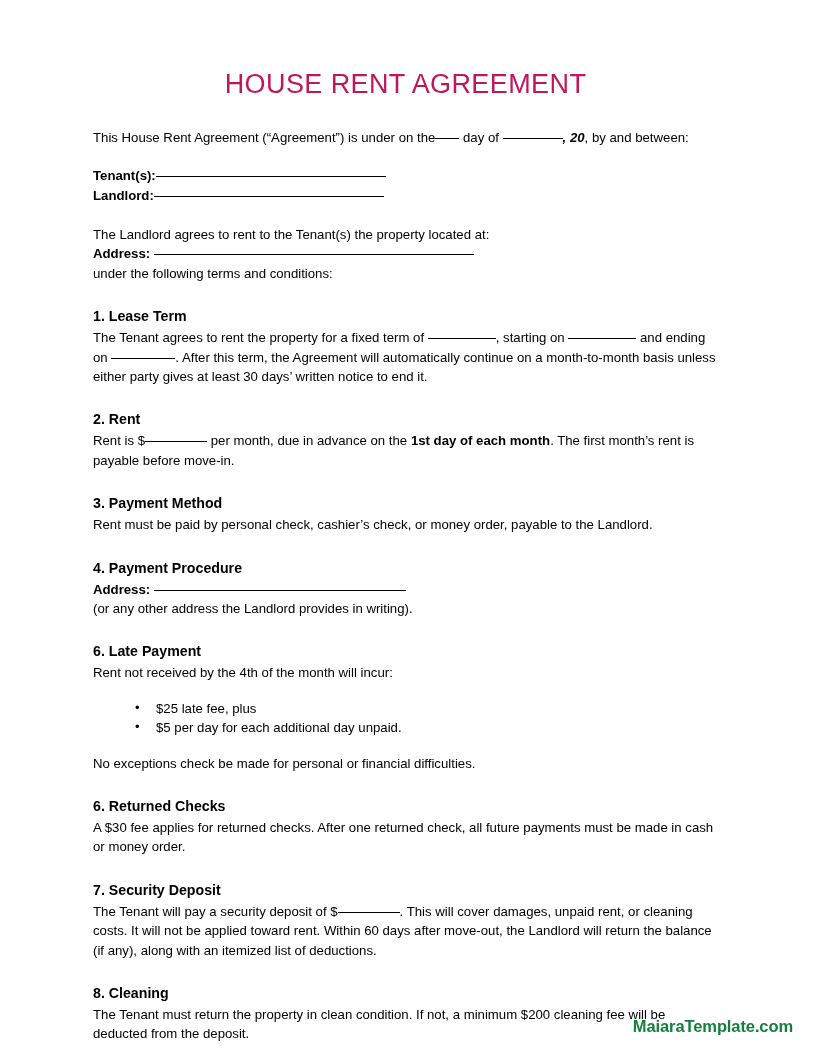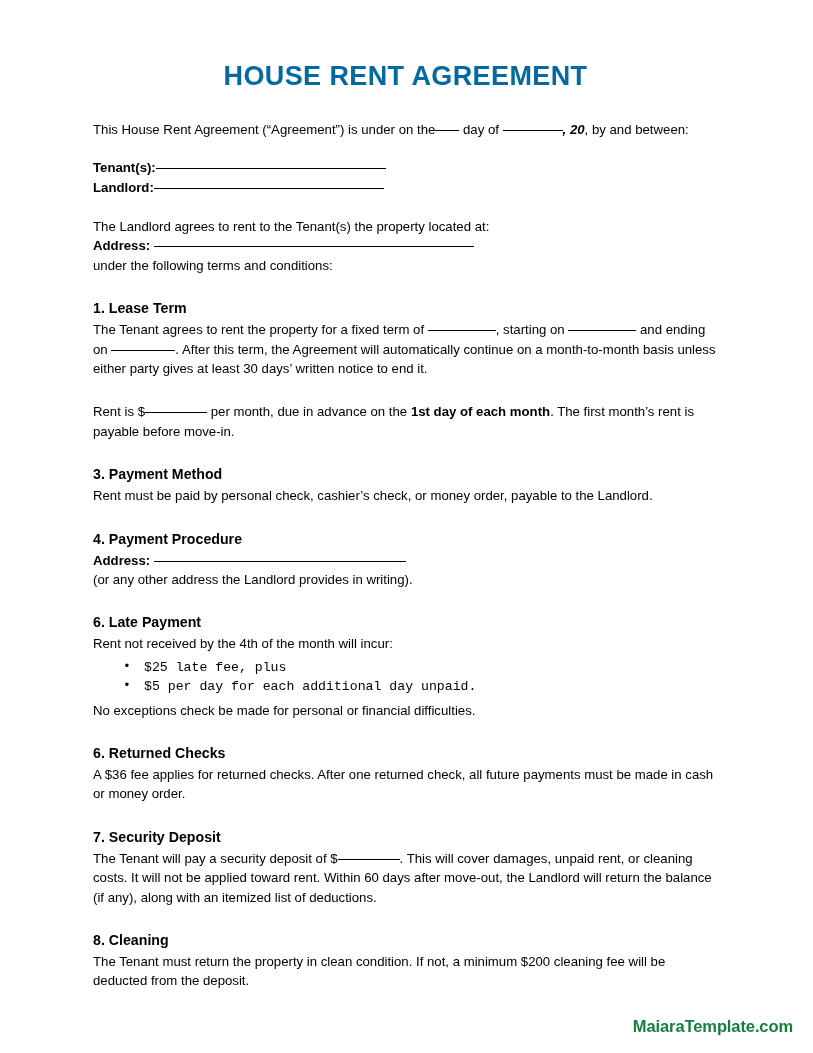--- a/index.html
+++ b/index.html
@@ -21,24 +21,24 @@
   }
   .doc-body {
     position: absolute;
     left: 93px;
     top: 62px;
     width: 625px;
   }
   .doc-title {
     text-align: center;
     font-size: 27px;
-    font-weight: bold;
+    font-weight: normal;
     letter-spacing: 0.4px;
-    color: #0369a1;
-    margin: 0 0 28px 0;
+    color: #be185d;
+    margin: 8px 0 28px 0;
     line-height: 1.1;
   }
   .para {
     font-size: 13.2px;
     line-height: 19.4px;
     margin: 0;
     text-align: left;
   }
   .intro {
     margin-bottom: 19px;
@@ -69,24 +69,23 @@
   .gap-md { height: 20px; }
 
   .section { margin-top: 24px; }
   .section-heading {
     font-size: 14.2px;
     font-weight: bold;
     margin: 0 0 3px 0;
     line-height: 18px;
   }
   .bullets {
-    margin: 4px;
+    margin: 16px;
     padding: 0;
     list-style: none;
-    font-family: Liberation Mono, monospace;
   }
   .bullets li {
     font-size: 13.2px;
     line-height: 19.4px;
     position: relative;
     padding-left: 47px;
   }
   .bullets li:before {
     content: "\2022";
     position: absolute;
@@ -123,20 +122,21 @@
     <p class="para">The Landlord agrees to rent to the Tenant(s) the property located at:</p>
     <div class="fieldline"><span>Address:</span> <span class="blank blank-addr"></span></div>
     <p class="para">under the following terms and conditions:</p>
 
     <div class="section">
       <div class="section-heading">1. Lease Term</div>
       <p class="para"><span>The Tenant agrees to rent the property for a fixed term of</span> <span class="blank blank-lg" style="width:68px"></span><span>, starting on</span> <span class="blank" style="width:68px"></span> <span>and ending on</span> <span class="blank" style="width:64px"></span><span>. After this term, the Agreement will automatically continue on a month-to-month basis unless either party gives at least 30 days’ written notice to end it.</span></p>
     </div>
 
     <div class="section">
+      <div class="section-heading">2. Rent</div>
       <p class="para"><span>Rent is $</span><span class="blank blank-money"></span> <span>per month, due in advance on the</span> <span class="b">1st day of each month</span><span>. The first month’s rent is payable before move-in.</span></p>
     </div>
 
     <div class="section">
       <div class="section-heading">3. Payment Method</div>
       <p class="para">Rent must be paid by personal check, cashier’s check, or money order, payable to the Landlord.</p>
     </div>
 
     <div class="section">
       <div class="section-heading">4. Payment Procedure</div>
@@ -149,21 +149,21 @@
       <p class="para">Rent not received by the 4th of the month will incur:</p>
       <ul class="bullets">
         <li>$25 late fee, plus</li>
         <li>$5 per day for each additional day unpaid.</li>
       </ul>
       <p class="para">No exceptions check be made for personal or financial difficulties.</p>
     </div>
 
     <div class="section">
       <div class="section-heading">6. Returned Checks</div>
-      <p class="para">A $36 fee applies for returned checks. After one returned check, all future payments must be made in cash or money order.</p>
+      <p class="para">A $30 fee applies for returned checks. After one returned check, all future payments must be made in cash or money order.</p>
     </div>
 
     <div class="section">
       <div class="section-heading">7. Security Deposit</div>
       <p class="para"><span>The Tenant will pay a security deposit of $</span><span class="blank blank-money"></span><span>. This will cover damages, unpaid rent, or cleaning costs. It will not be applied toward rent. Within 60 days after move-out, the Landlord will return the balance (if any), along with an itemized list of deductions.</span></p>
     </div>
 
     <div class="section">
       <div class="section-heading">8. Cleaning</div>
       <p class="para">The Tenant must return the property in clean condition. If not, a minimum $200 cleaning fee will be deducted from the deposit.</p>

